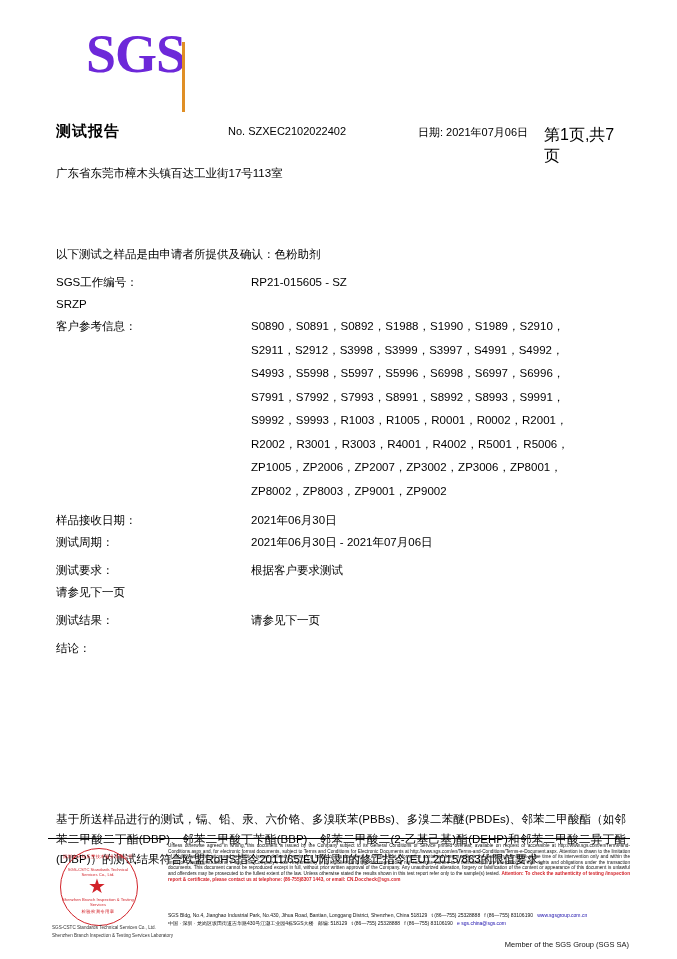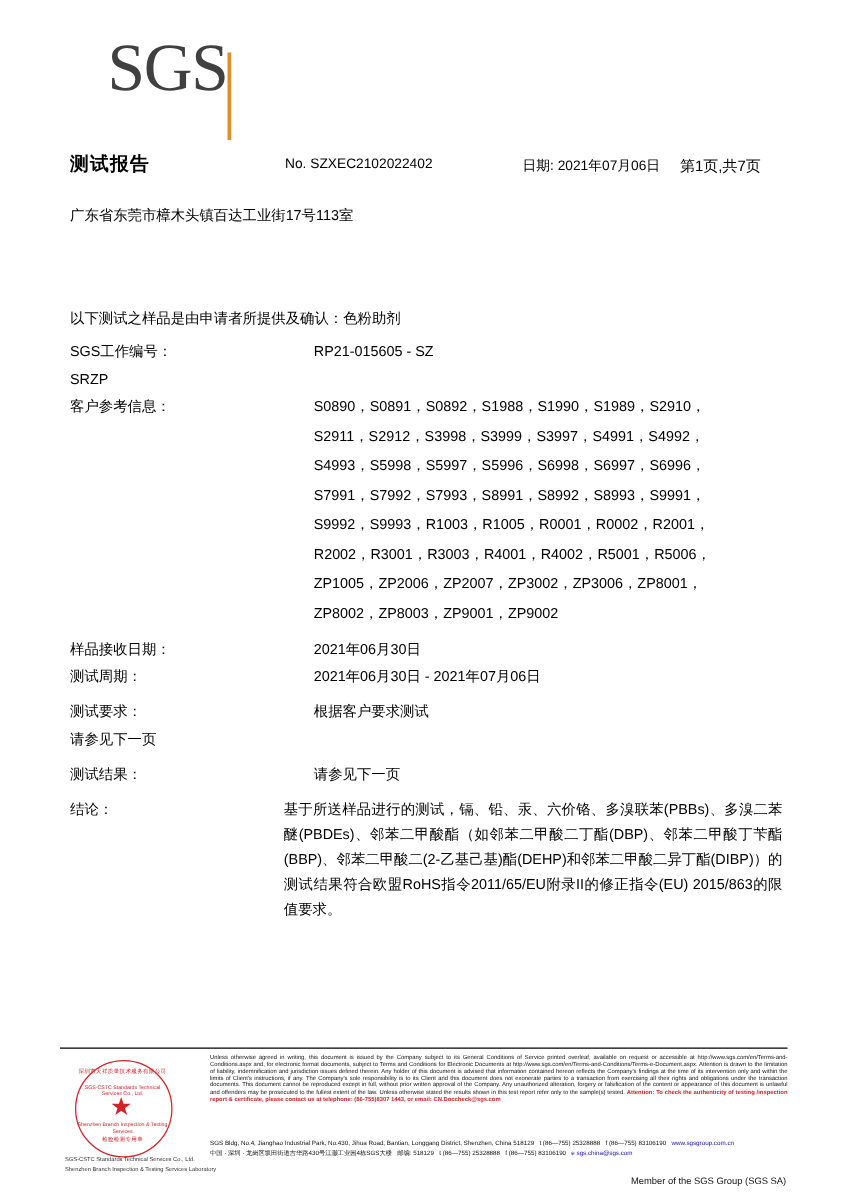--- a/index.html
+++ b/index.html
@@ -24,24 +24,24 @@
   
   .logo-wrap {
     position: absolute;
     left: 86px;
     top: 26px;
     width: 120px;
     height: 62px;
   }
   .logo-text {
     font-family: "Liberation Serif", serif;
-    font-weight: normal;
+    font-weight: bold;
     font-size: 54px;
     letter-spacing: -1px;
-    color: #404040;
+    color: #6d28d9;
     line-height: 56px;
   }
   .logo-bar {
     position: absolute;
     left: 96px;
     top: 16px;
     width: 3px;
     height: 70px;
     background: #e08f25;
   }
@@ -71,21 +71,21 @@
   .report-date {
     position: absolute;
     left: 362px;
     top: 3px;
     font-size: 11px;
   }
   .report-page {
     position: absolute;
     left: 488px;
     top: 3px;
-    font-size: 12px;
+    font-size: 16px;
   }
 
   
   .client {
     position: absolute;
     left: 56px;
     top: 162px;
     width: 570px;
     font-size: 11.5px;
     line-height: 22px;
@@ -129,20 +129,21 @@
 
   
   .concl {
     position: absolute;
     left: 56px;
     top: 638px;
     width: 570px;
     font-size: 11.5px;
     display: flex;
     align-items: flex-start;
+    flex-direction: column;
   }
   .concl-key {
     width: 171px;
     flex: 0 0 171px;
     line-height: 20px;
   }
   .concl-val {
     flex: 1;
     line-height: 20px;
     text-align: justify;

